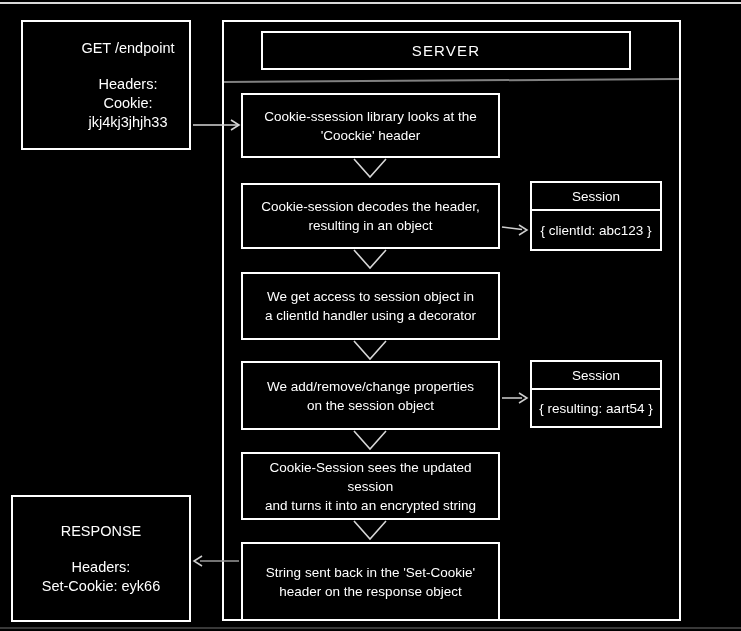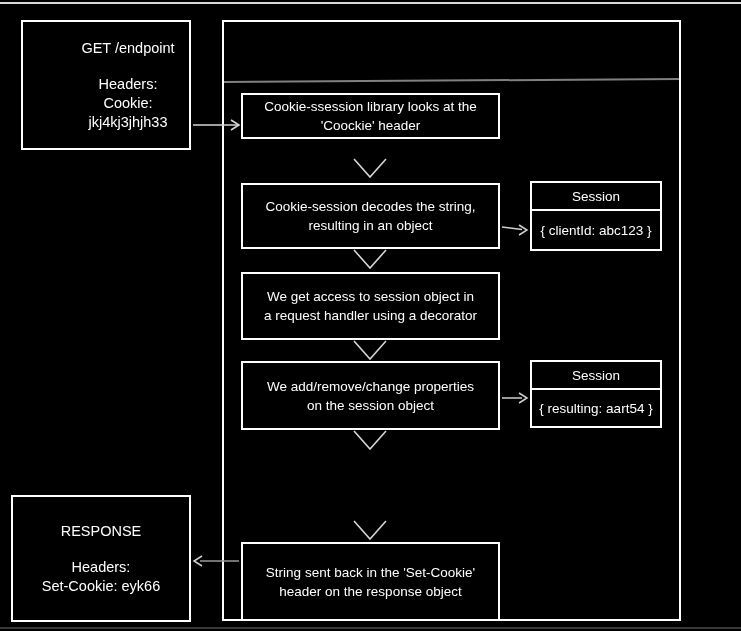--- a/index.html
+++ b/index.html
@@ -30,21 +30,21 @@
   .io-body  { font-size: 14.5px; line-height: 19px; white-space: pre-line; }
 
   
   .server-box   { left: 222px; top: 20px;  width: 459px; height: 601px; }
   .server-title { left: 261px; top: 31px;  width: 370px; height: 39px;
                   font-size: 15px; letter-spacing: 1.2px; }
 
   
   .step { left: 241px; width: 259px; font-size: 13.5px; line-height: 19px; }
   .step span { white-space: pre-line; }
-  .step-1 { top: 93px;  height: 46px; }
+  .step-1 { top: 93px;  height: 65px; }
   .step-2 { top: 183px; height: 66px; }
   .step-3 { top: 272px; height: 68px; }
   .step-4 { top: 361px; height: 69px; }
   .step-5 { top: 452px; height: 68px; }
   .step-6 { top: 542px; height: 79px; }
 
   
   .session { left: 530px; width: 132px; padding: 0; justify-content: flex-start; }
   .session-1 { top: 181px; height: 70px; }
   .session-2 { top: 360px; height: 68px; }
@@ -69,42 +69,48 @@
     pointer-events: none;
   }
 </style>
 </head>
 <body>
 
 <div class="canvas">
 
   <div class="box server-box"></div>
 
+  <div class="box server-title">SERVER</div>
 
   <div class="box get-box">
     <div class="io-title">GET /endpoint</div>
     <div class="io-body">Headers:
 Cookie: jkj4kj3jhjh33</div>
   </div>
 
   <div class="box step step-1">
     <span>Cookie-ssession library looks at the
 'Coockie' header</span>
   </div>
   <div class="box step step-2">
-    <span>Cookie-session decodes the string,
+    <span>Cookie-session decodes the header,
 resulting in an object</span>
   </div>
   <div class="box step step-3">
     <span>We get access to session object in
-a request handler using a decorator</span>
+a clientId handler using a decorator</span>
   </div>
   <div class="box step step-4">
     <span>We add/remove/change properties
 on the session object</span>
+  </div>
+  <div class="box step step-5">
+    <span>Cookie-Session sees the updated
+session
+and turns it into an encrypted string</span>
   </div>
   <div class="box step step-6">
     <span>String sent back in the 'Set-Cookie'
 header on the response object</span>
   </div>
 
   <div class="box session session-1">
     <div class="session-header">Session</div>
     <div class="session-body">{ clientId: abc123 }</div>
   </div>

